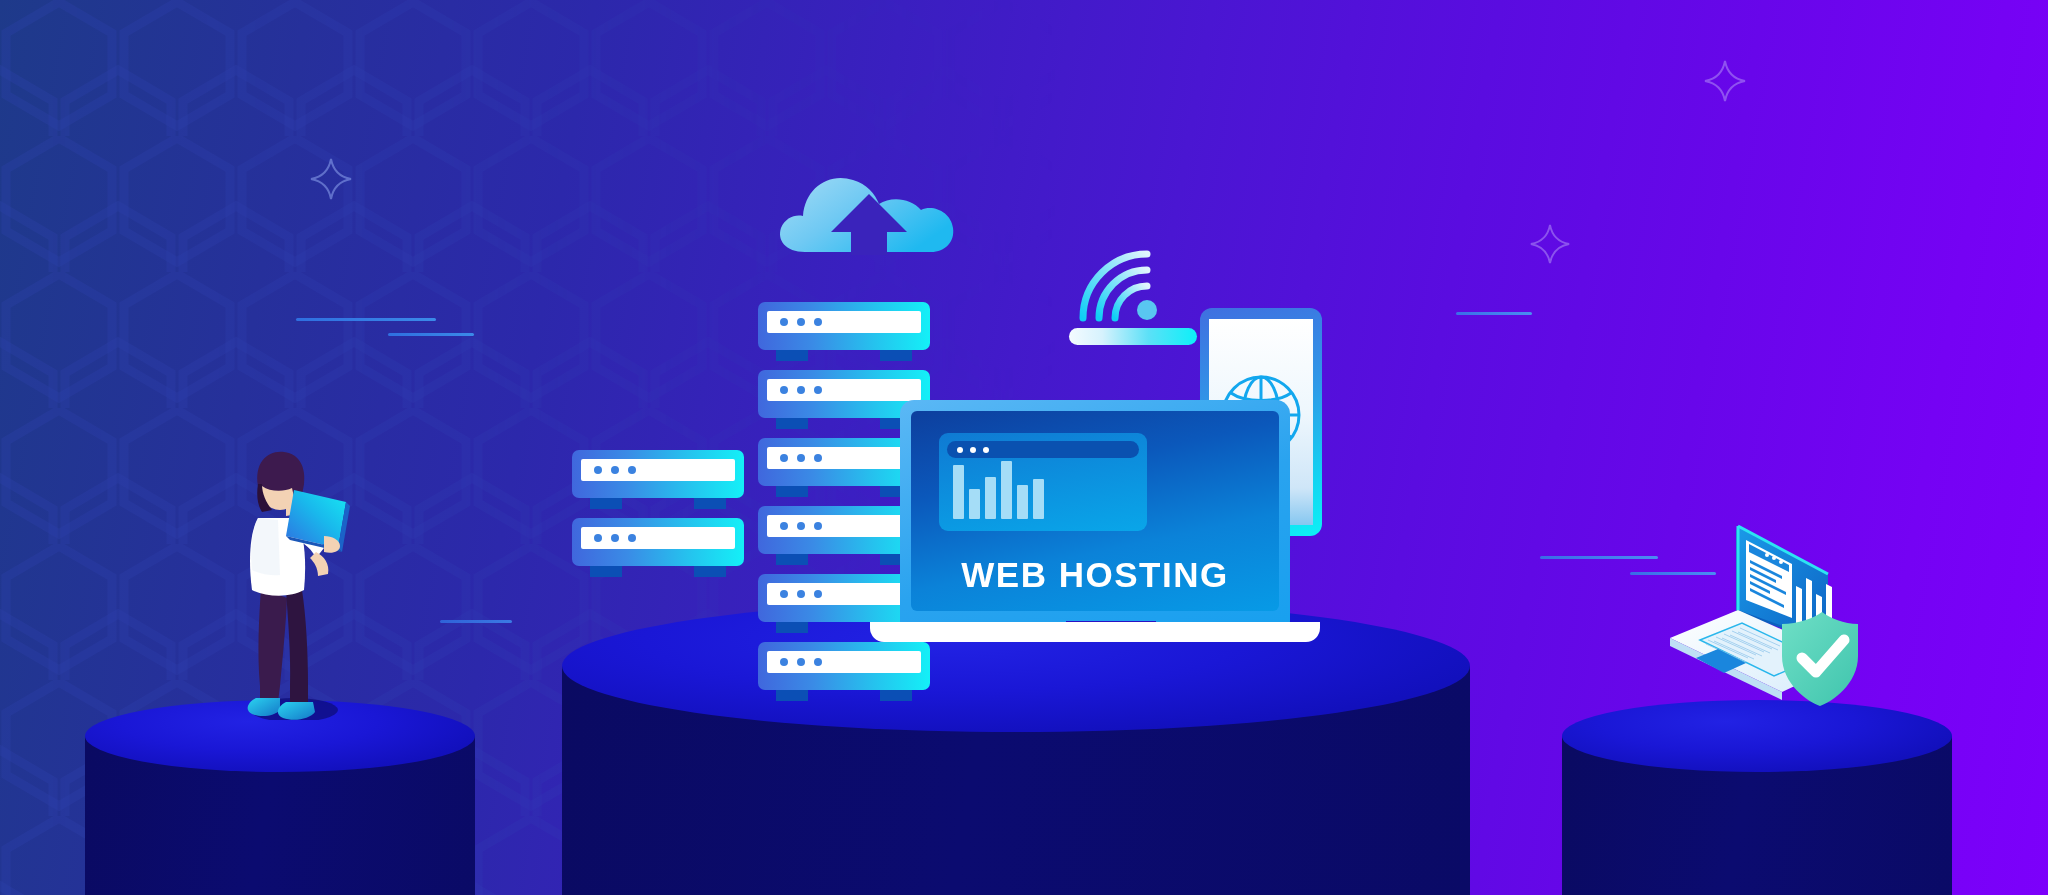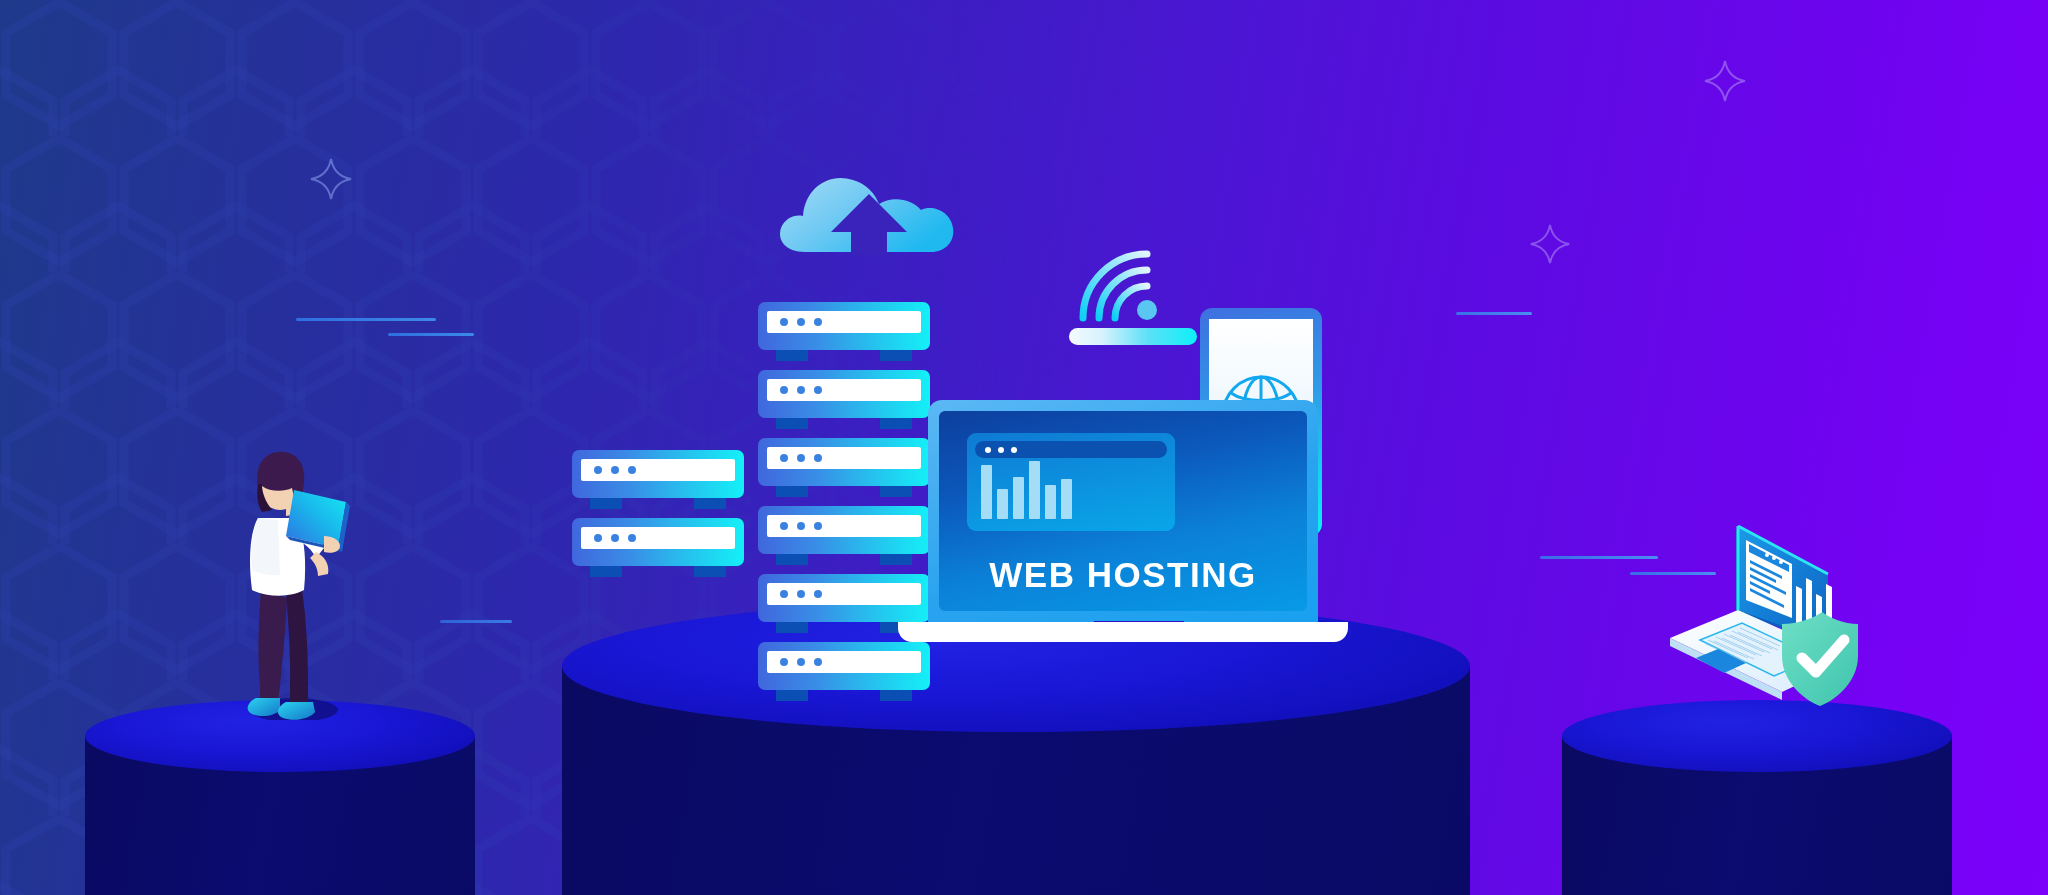--- a/index.html
+++ b/index.html
@@ -48,21 +48,21 @@
     border-radius:50%;
     background:radial-gradient(ellipse at 42% 30%, #2222e4 0%, #1a17d6 40%, #1210bd 75%, #0e0ea8 100%);
   }
 
   
   .accent-line {
     position:absolute; height:3px; border-radius:2px;
   }
 
   
-  #main-laptop { position:absolute; left:900px; top:400px; width:390px; height:240px;margin-left:28px; }
+  #main-laptop { position:absolute; left:900px; top:400px; width:390px; height:240px; }
   .lp-lid {
     position:absolute; left:0; top:0; width:390px; height:225px;
     background:linear-gradient(160deg,#5bb8f5 0%,#2aa3ef 55%,#18a0ef 100%);
     border-radius:14px 14px 4px 4px;
     padding:11px 11px 14px 11px;
   }
   .lp-screen {
     width:100%; height:100%;
     border-radius:6px;
     background:linear-gradient(168deg,#0d3f9e 0%,#0b58bb 32%,#0b82d8 65%,#079ae6 100%);

